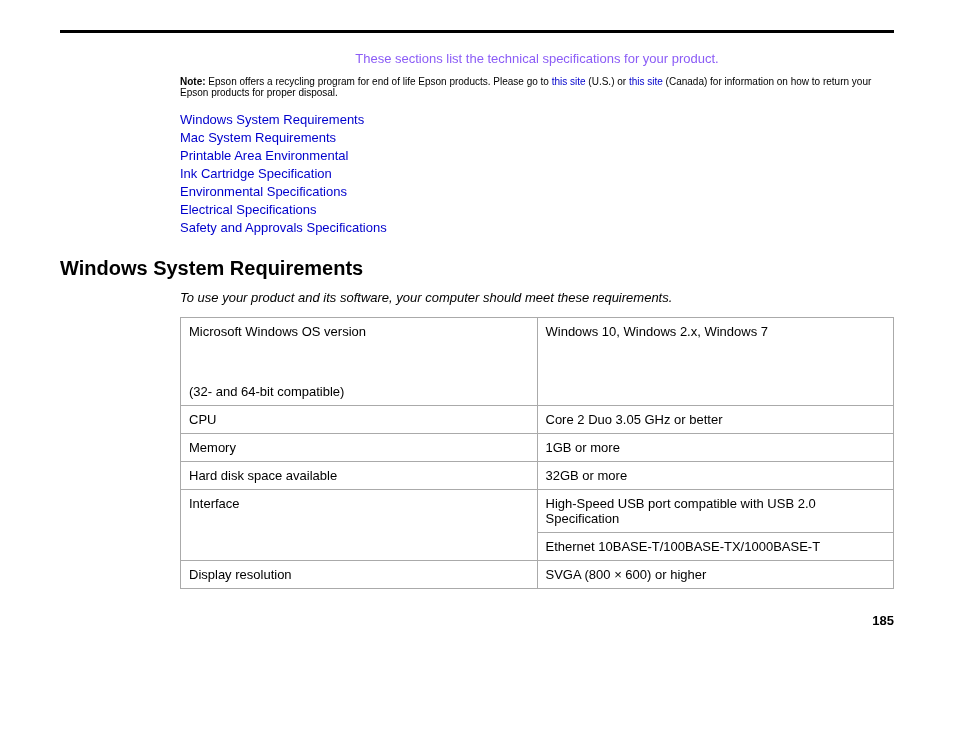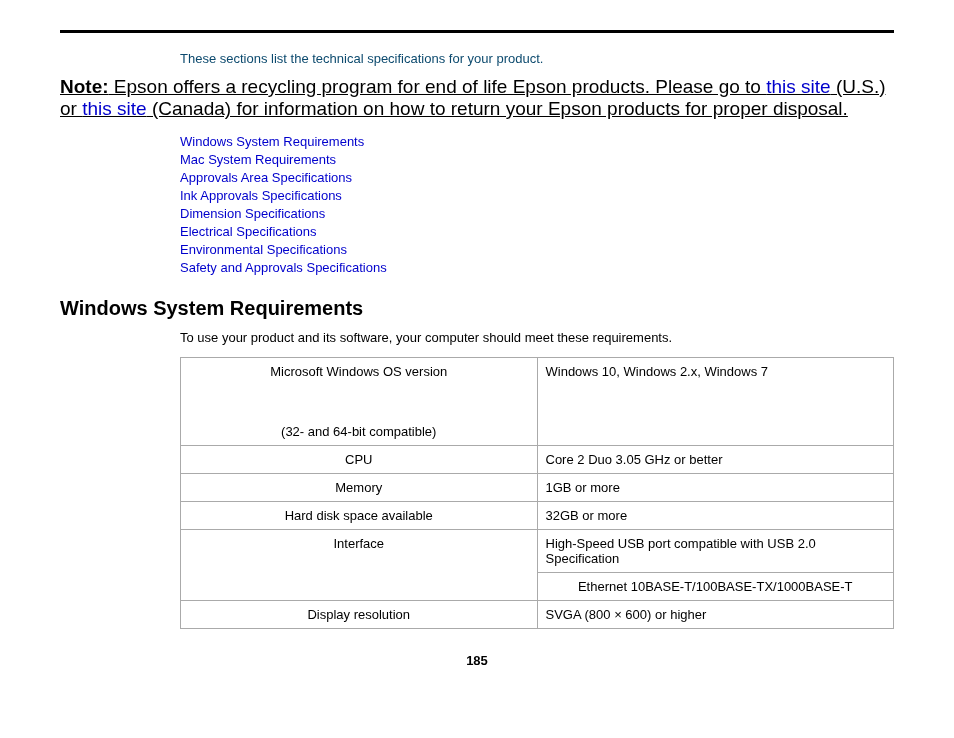--- a/index.html
+++ b/index.html
@@ -22,26 +22,27 @@
     }
     .page-title {
       font-size: 26px;
       font-weight: bold;
       margin-bottom: 14px;
     }
     .intro-text {
       margin-left: 120px;
       margin-bottom: 10px;
       font-size: 13px;
-      color: #0c4a6e;
+      color: #8b5cf6;
+      text-align: center;
     }
     .note-block {
+      margin-left: 120px;
       margin-bottom: 14px;
-      font-size: 19px;
-      text-decoration: underline;
+      font-size: 10px;
     }
     .note-block .note-label {
       font-weight: bold;
     }
     .note-block a, .link-list a {
       color: #0000cc;
       text-decoration: none;
     }
     .link-list {
       margin-left: 120px;
@@ -56,38 +57,38 @@
     }
     .section-title {
       font-size: 20px;
       font-weight: bold;
       margin-bottom: 10px;
     }
     .section-intro {
       margin-left: 120px;
       margin-bottom: 12px;
       font-size: 13px;
+      font-style: italic;
     }
     .spec-table {
       margin-left: 120px;
       border-collapse: collapse;
       width: calc(100% - 120px);
       font-size: 13px;
     }
     .spec-table td {
       border: 1px solid #aaa;
       padding: 6px 8px;
       vertical-align: top;
     }
     .spec-table td:first-child {
       width: 150px;
-      text-align: center;
     }
     .page-number {
-      text-align: center;
+      text-align: right;
       margin-top: 24px;
       font-size: 13px;
       font-weight: bold;
     }
   </style>
 </head>
 <body>
 
 <div class="page">
   <hr class="top-rule">
@@ -95,25 +96,24 @@
   <p class="intro-text">These sections list the technical specifications for your product.</p>
 
   <div class="note-block">
     <span class="note-label">Note:</span><span> Epson offers a recycling program for end of life Epson products. Please go to </span><a href="#">this site</a><span> (U.S.) or </span><a href="#">this site</a><span> (Canada) for information on how to return your Epson products for proper disposal.</span>
   </div>
 
   <div class="link-list">
 
   <a href="#">Windows System Requirements</a>
       <a href="#">Mac System Requirements</a>
-      <a href="#">Approvals Area Specifications</a>
-      <a href="#">Ink Approvals Specifications</a>
-      <a href="#">Dimension Specifications</a>
+      <a href="#">Printable Area Environmental</a>
+      <a href="#">Ink Cartridge Specification</a>
+      <a href="#">Environmental Specifications</a>
       <a href="#">Electrical Specifications</a>
-      <a href="#">Environmental Specifications</a>
       <a href="#">Safety and Approvals Specifications</a>
     </div>
 
   <h2 class="section-title">Windows System Requirements</h2>
   <p class="section-intro">To use your product and its software, your computer should meet these requirements.</p>
 
   <table class="spec-table">
     <tbody>
 
     <tr>

